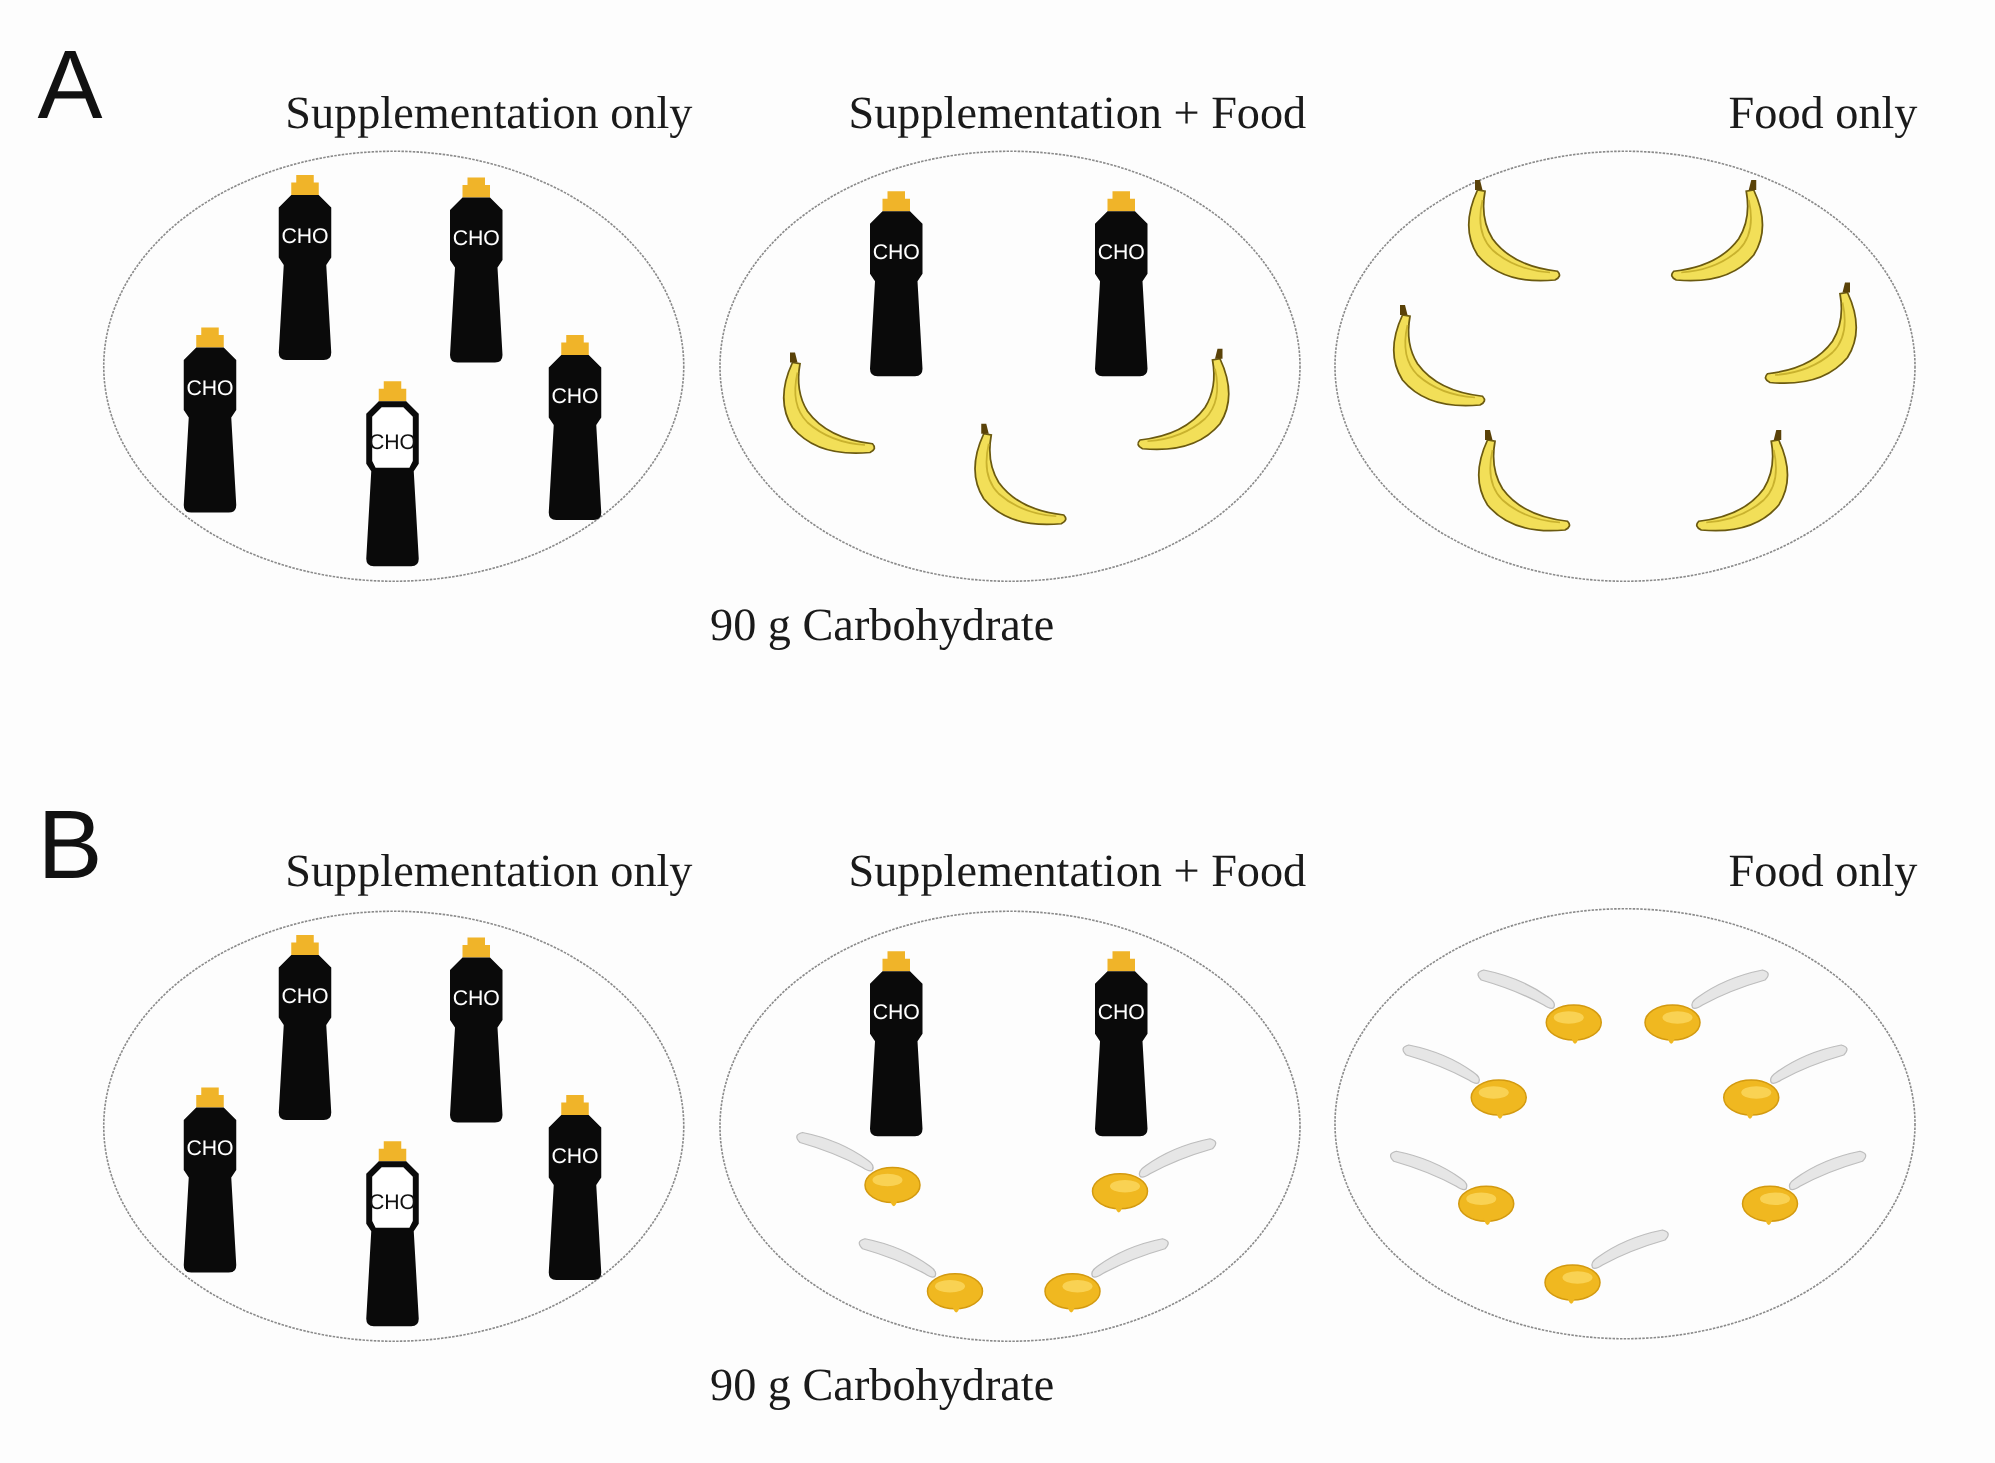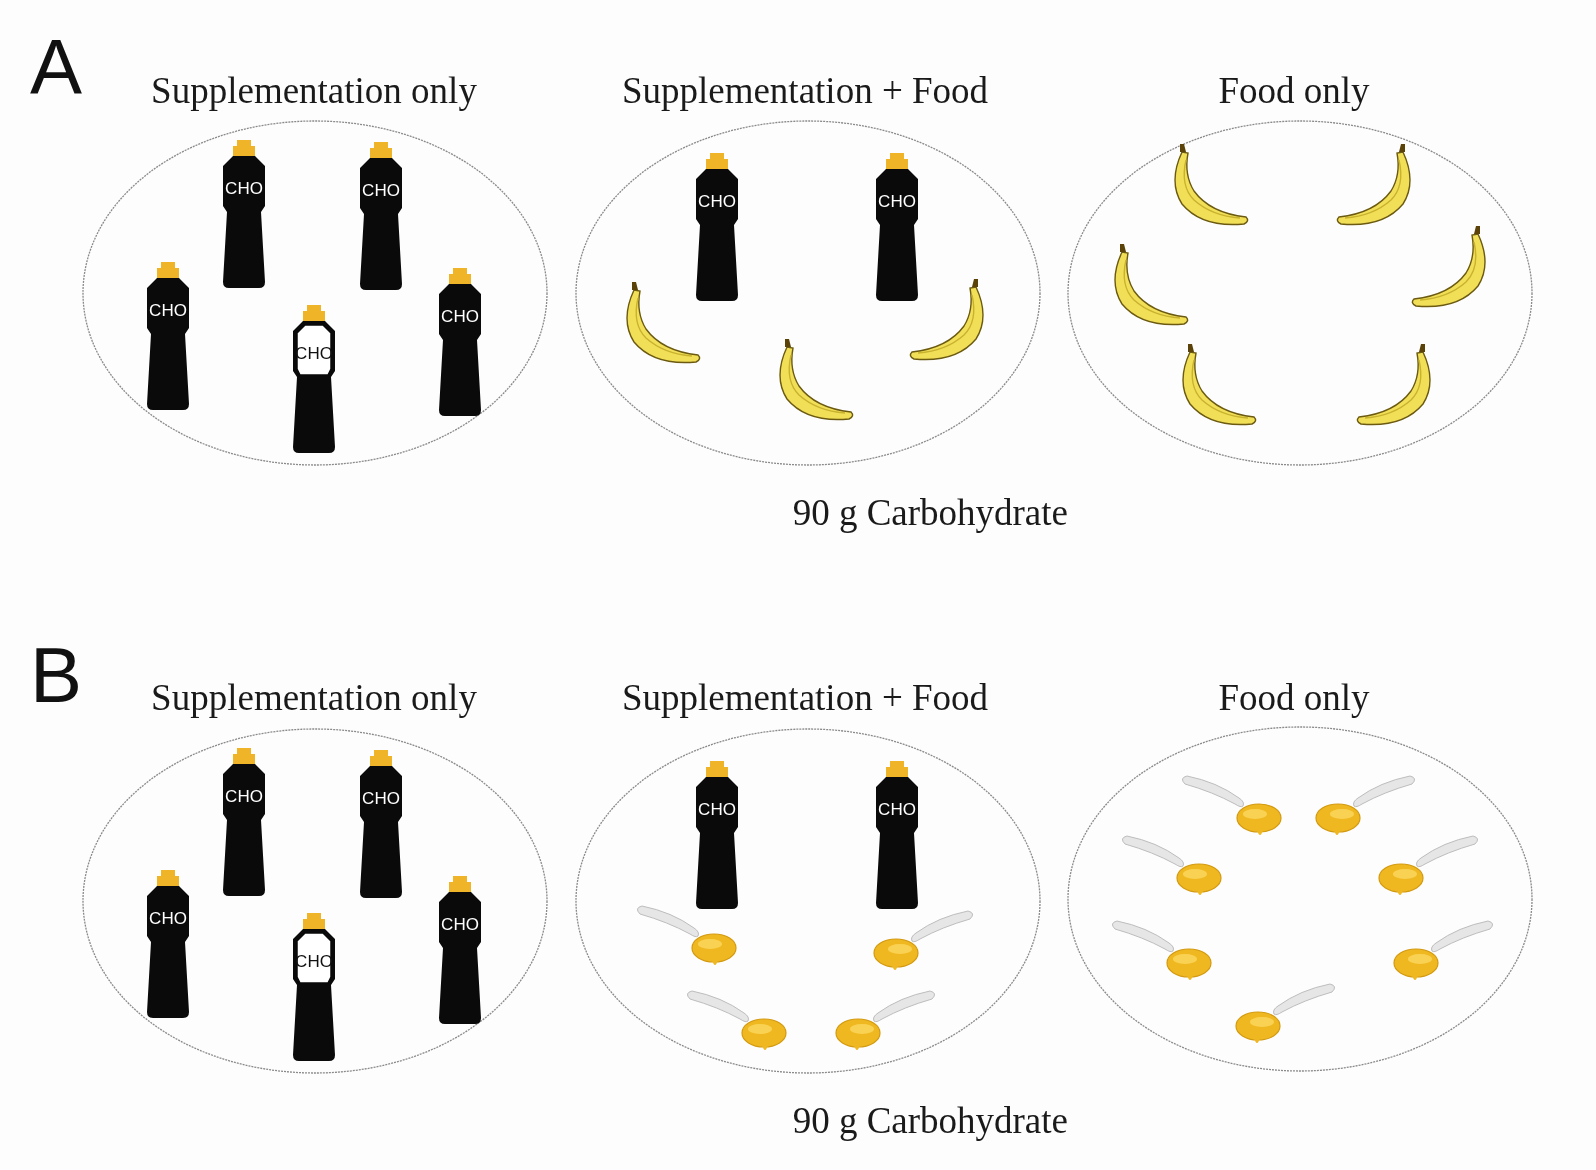--- a/index.html
+++ b/index.html
@@ -1,19 +1,19 @@
 <!DOCTYPE html>
 <html><head>
 <meta charset="utf-8">
 <style>
   html, body { margin:0; padding:0; background:#fdfdfd; }
   body { width:1596px; height:1170px; position:relative; overflow:hidden; font-family:"Liberation Serif", serif; }
   .panel-letter { position:absolute; font-family:"Liberation Sans", sans-serif; font-size:78px; line-height:1; color:#111; }
-  .title { position:absolute; font-size:37px; color:#1a1a1a; text-align:center; width:480px; line-height:1; }
-  .caption { position:absolute; font-size:37px; color:#1a1a1a; text-align:right; width:500px; line-height:1;margin-top:12px; }
+  .title { position:absolute; font-size:37px; color:#1a1a1a; text-align:right; width:480px; line-height:1; }
+  .caption { position:absolute; font-size:37px; color:#1a1a1a; text-align:left; width:500px; line-height:1; }
   svg.stage { position:absolute; left:0; top:0; }
 </style>
 </head>
 <body>
 
 <div class="panel-letter" style="left:30px; top:28px;">A</div>
 <div class="panel-letter" style="left:30px; top:636px;">B</div>
 
 <div class="title" style="left:74px; top:72px;">Supplementation only</div>
 <div class="title" style="left:565px; top:72px;">Supplementation + Food</div>

